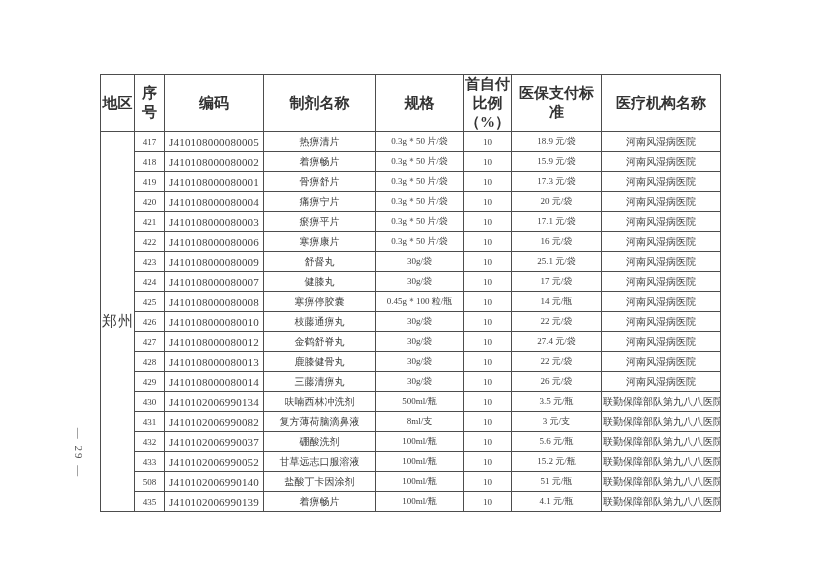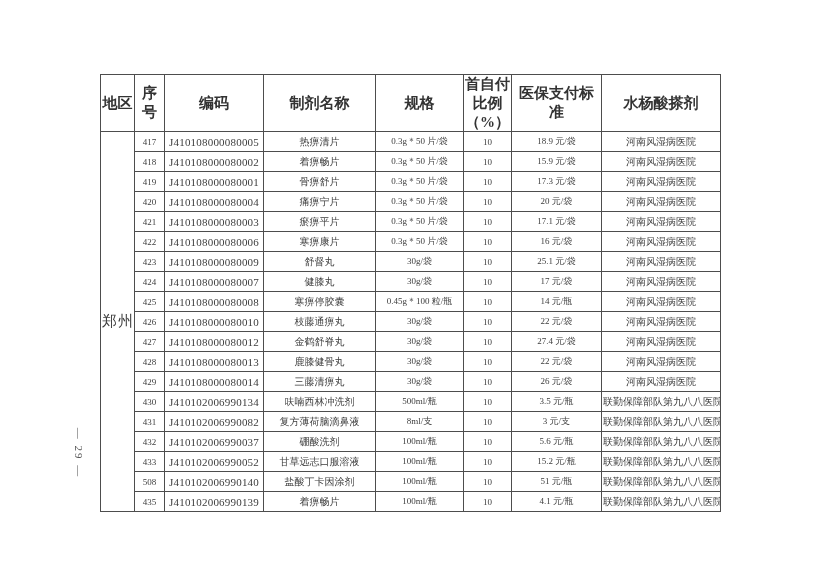--- a/index.html
+++ b/index.html
@@ -82,21 +82,21 @@
     <thead>
       <tr>
         <th>地区</th>
         <th>序号</th>
         <th>编码</th>
         <th>制剂名称</th>
         <th>规格</th>
         <th>首自付比例
 （%）</th>
         <th>医保支付标准</th>
-        <th>水杨酸搽剂</th>
+        <th>医疗机构名称</th>
       </tr>
     </thead>
     <tbody>
         <tr>
           <td rowspan="19" class="region-cell">郑州</td>
           <td class="col-no">417</td>
           <td class="col-code">J410108000080005</td>
           <td class="col-name">热痹清片</td>
           <td class="col-spec">0.3g＊50 片/袋</td>
           <td class="col-ratio">10</td>

